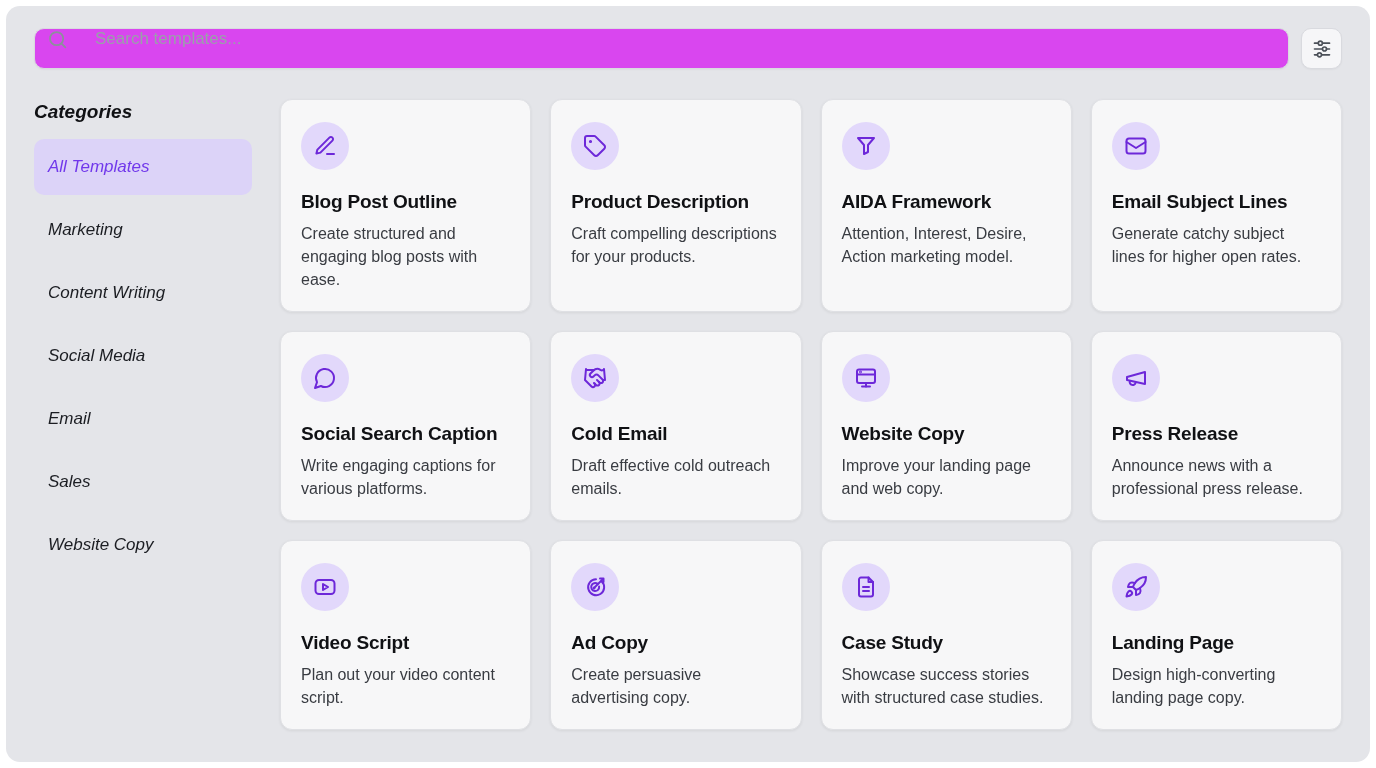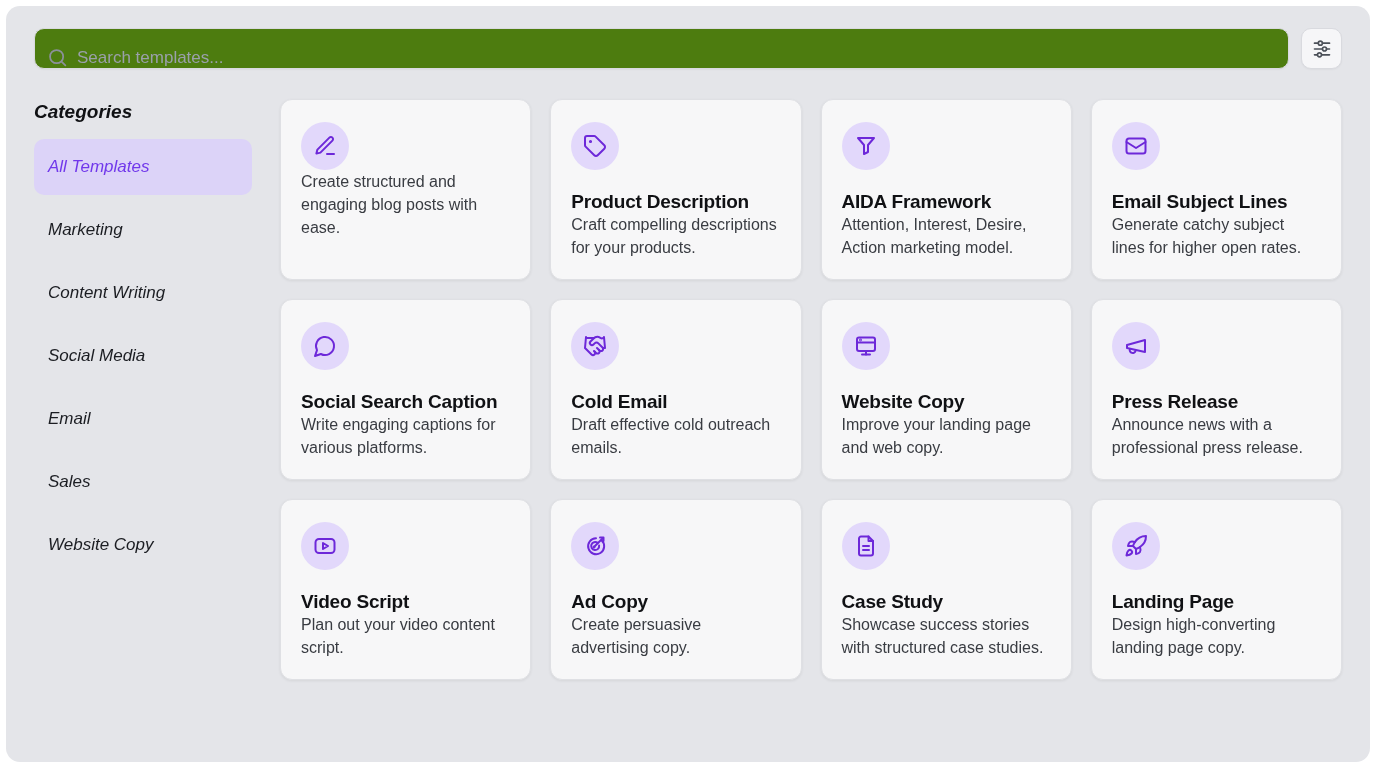--- a/index.html
+++ b/index.html
@@ -16,27 +16,27 @@
     background: #e4e5e9;
     border-radius: 14px;
     padding: 22px 28px 0 28px;
     overflow: hidden;
   }
   
   .header { display: flex; gap: 12px; align-items: center; }
   .searchbar {
     flex: 1;
     height: 41px;
-    background: #4d7c0f;
+    background: #d946ef;
     border: 1px solid #d9dadf;
     border-radius: 10px;
     display: flex;
-    align-items: flex-end;
+    align-items: flex-start;
     padding: 0 12px;
-    gap: 9px;
+    gap: 27px;
     box-shadow: 0 1px 2px rgba(0,0,0,0.04);
   }
   .searchbar svg { color: #8b909a; flex: 0 0 auto; }
   .searchbar input {
     border: none; outline: none; flex: 1;
     font-family: "Liberation Sans", sans-serif;
     font-size: 17px; color: #1c1e22; background: transparent;
   }
   .searchbar input::placeholder { color: #9aa0aa; }
   .filter-btn {
@@ -93,20 +93,21 @@
     color: #6d28d9;
   }
   .card-title {
     font-size: 19px; font-weight: bold; color: #101114;
     margin-top: 21px;
     letter-spacing: -0.2px;
   }
   .card-desc {
     font-size: 16px; color: #393c42;
     line-height: 23px;
+    margin-top: 9px;
   }
   svg { display: block; }
 </style>
 </head>
 <body>
 
 <div class="app">
 
   <div class="header">
     <div class="searchbar">
@@ -147,20 +148,21 @@
 
     <div class="grid">
 
       <div class="card">
         <div class="icon-circle">
           <svg width="24" height="24" viewBox="0 0 24 24" fill="none" stroke="currentColor" stroke-width="2" stroke-linecap="round" stroke-linejoin="round">
             <path d="M14 20h7"></path>
             <path d="M16.4 3.6a2.1 2.1 0 0 1 3 3L7.4 18.6l-4 1 1-4Z"></path>
           </svg>
         </div>
+        <div class="card-title">Blog Post Outline</div>
         <div class="card-desc">Create structured and engaging blog posts with ease.</div>
       </div>
 
       <div class="card">
         <div class="icon-circle">
           <svg width="24" height="24" viewBox="0 0 24 24" fill="none" stroke="currentColor" stroke-width="2" stroke-linecap="round" stroke-linejoin="round">
             <path d="M12.6 2.6A2 2 0 0 0 11.2 2H4a2 2 0 0 0-2 2v7.2a2 2 0 0 0 .6 1.4l8.7 8.7a2.4 2.4 0 0 0 3.4 0l6.6-6.6a2.4 2.4 0 0 0 0-3.4Z"></path>
             <circle cx="7.5" cy="7.5" r="0.6" fill="currentColor"></circle>
           </svg>
         </div>

